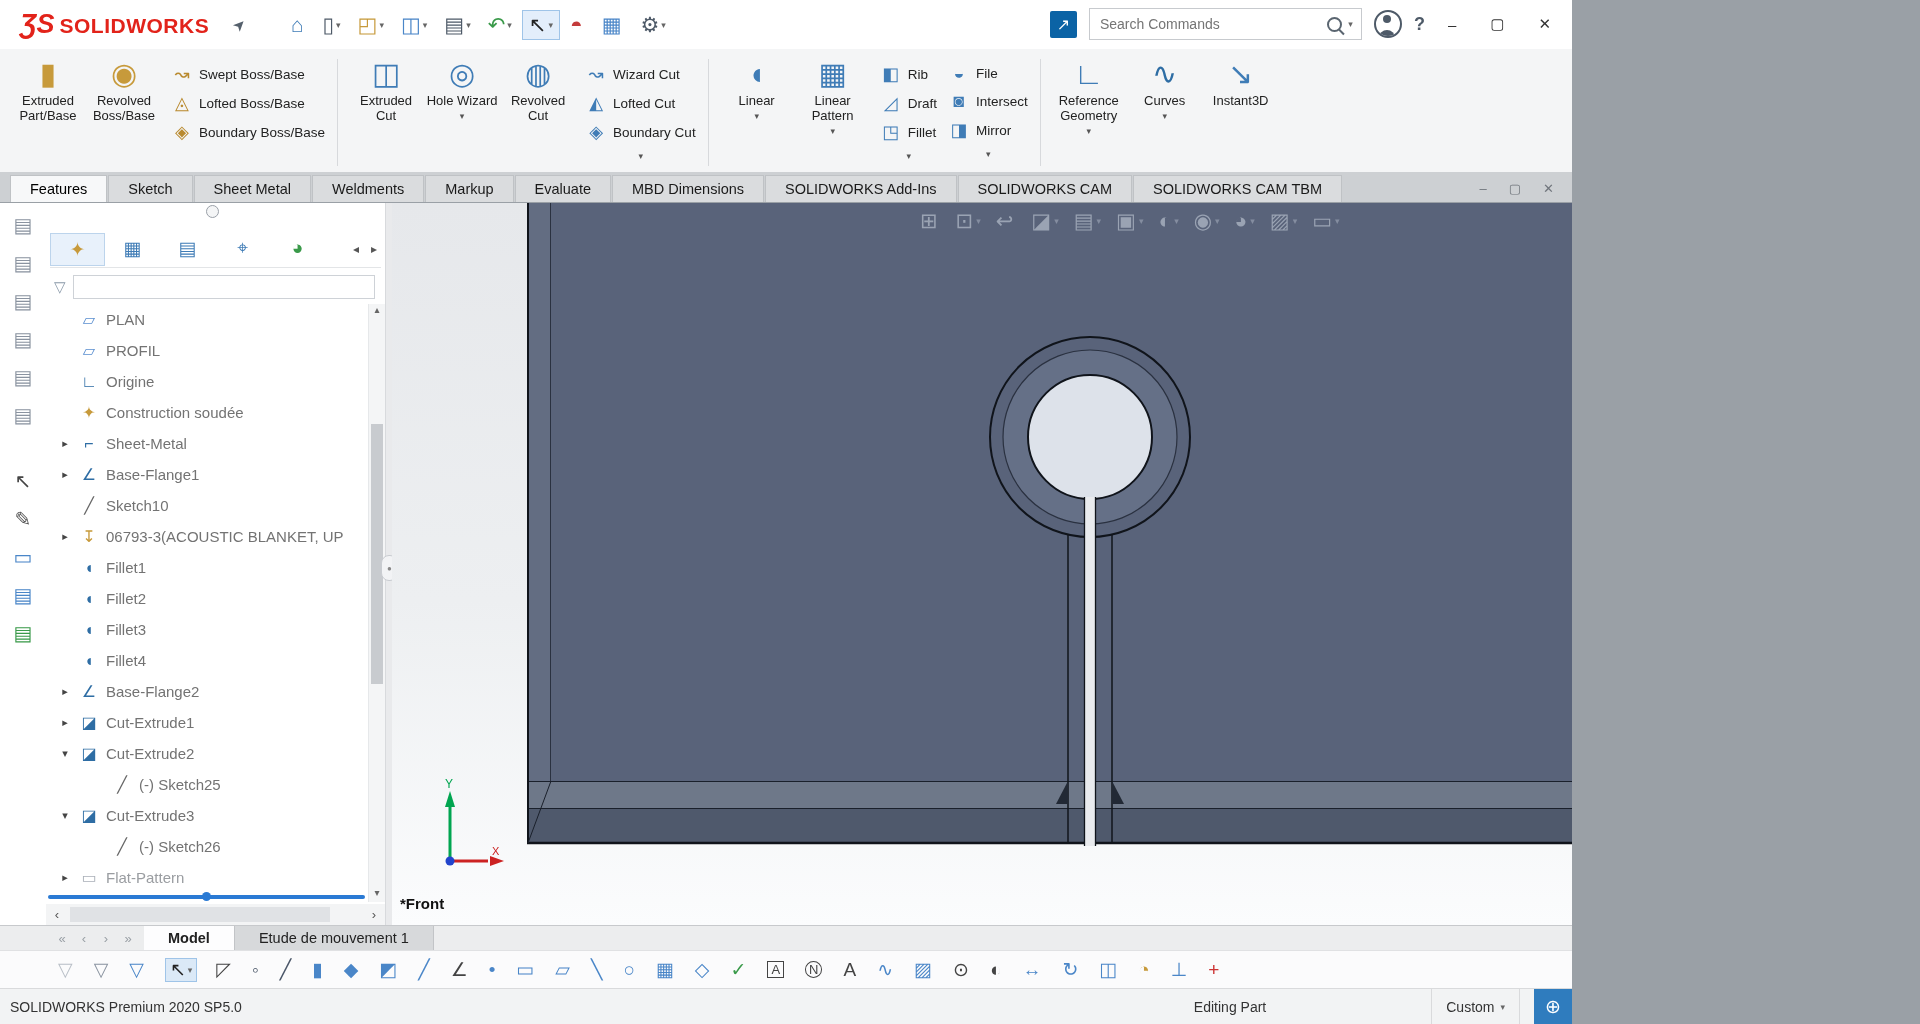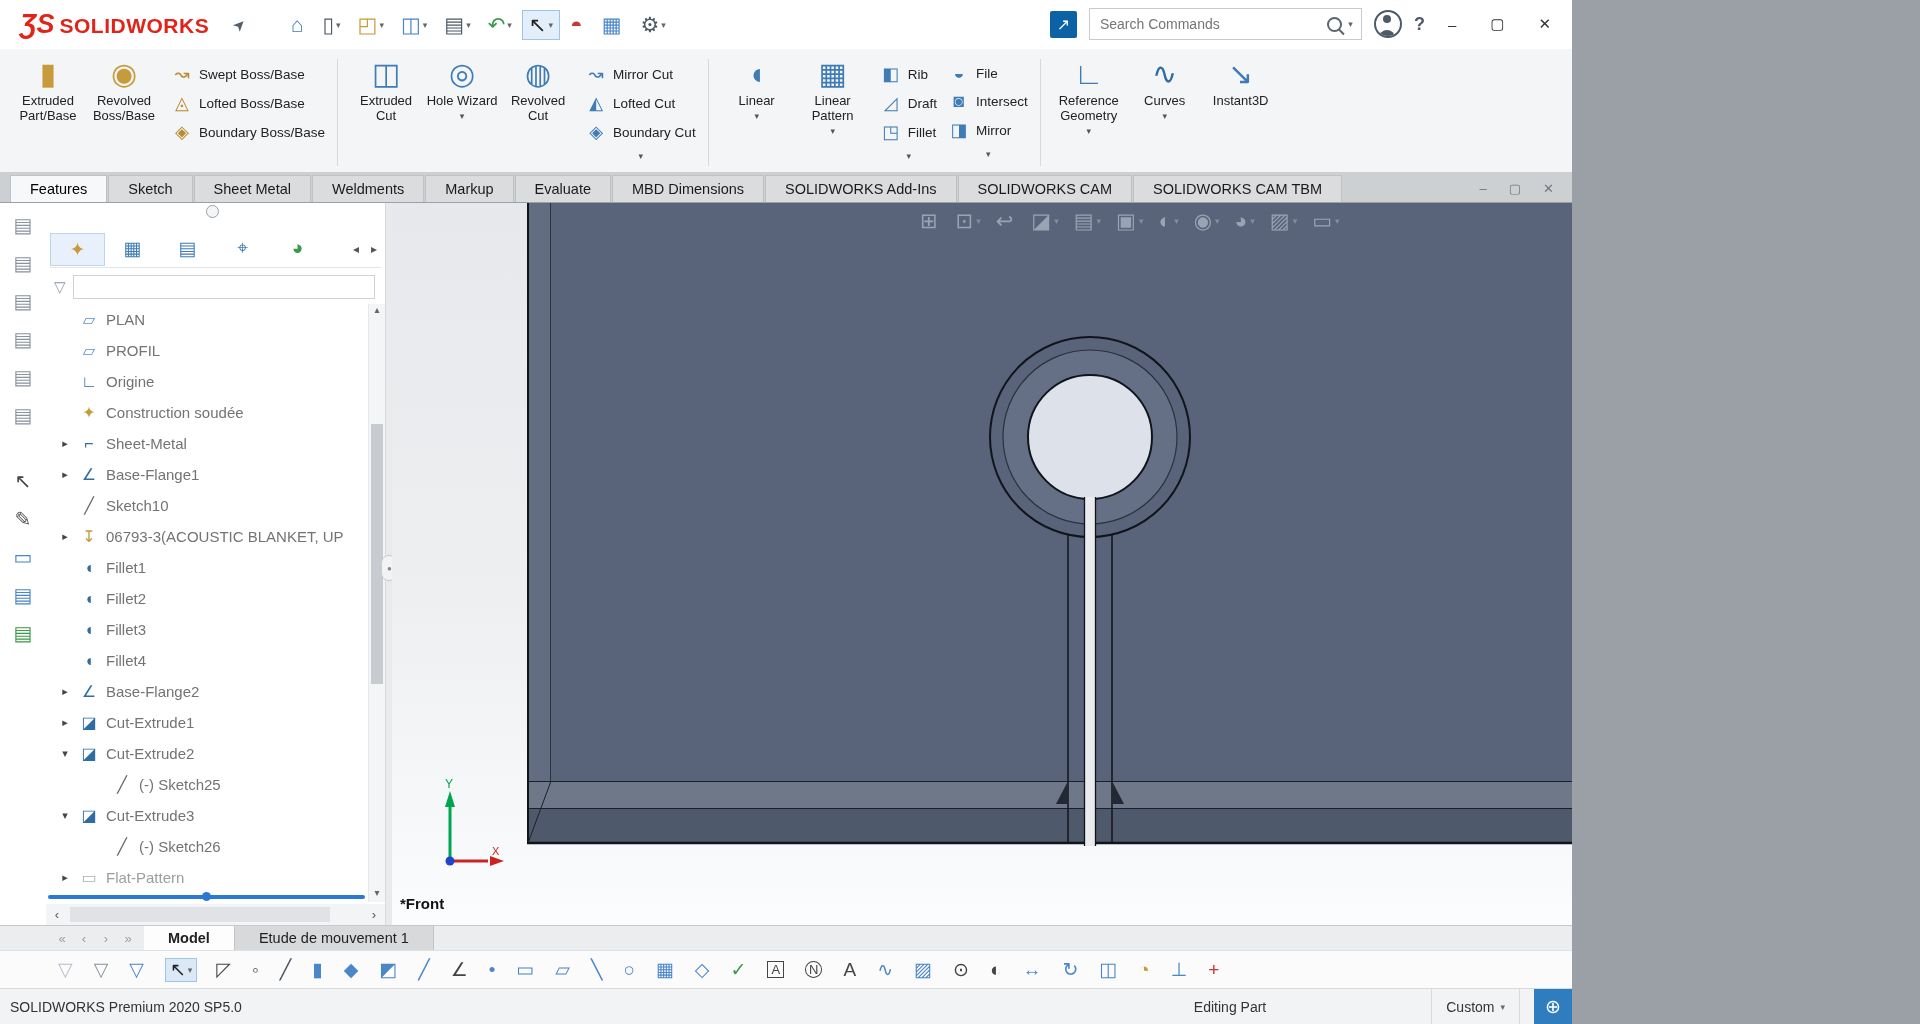--- a/index.html
+++ b/index.html
@@ -269,21 +269,21 @@
             <span class="ricon">◍</span>
             <span class="rlabel">Revolved Cut</span>
             <span class="rcaret"></span>
           </div>
         </div>
       <div class="small-col">
         <div style="display:flex;flex-direction:column;gap:7px;">
 
         <div class="rsmall" style="--ic: #3f7cb6;">
               <span class="ricon-s">↝</span>
-              <span class="rlabel-s">Mirror Cut</span>
+              <span class="rlabel-s">Wizard Cut</span>
             </div>
             <div class="rsmall" style="--ic: #3f7cb6;">
               <span class="ricon-s">◭</span>
               <span class="rlabel-s">Lofted Cut</span>
             </div>
             <div class="rsmall" style="--ic: #3f7cb6;">
               <span class="ricon-s">◈</span>
               <span class="rlabel-s">Boundary Cut</span>
             </div>
           </div>

